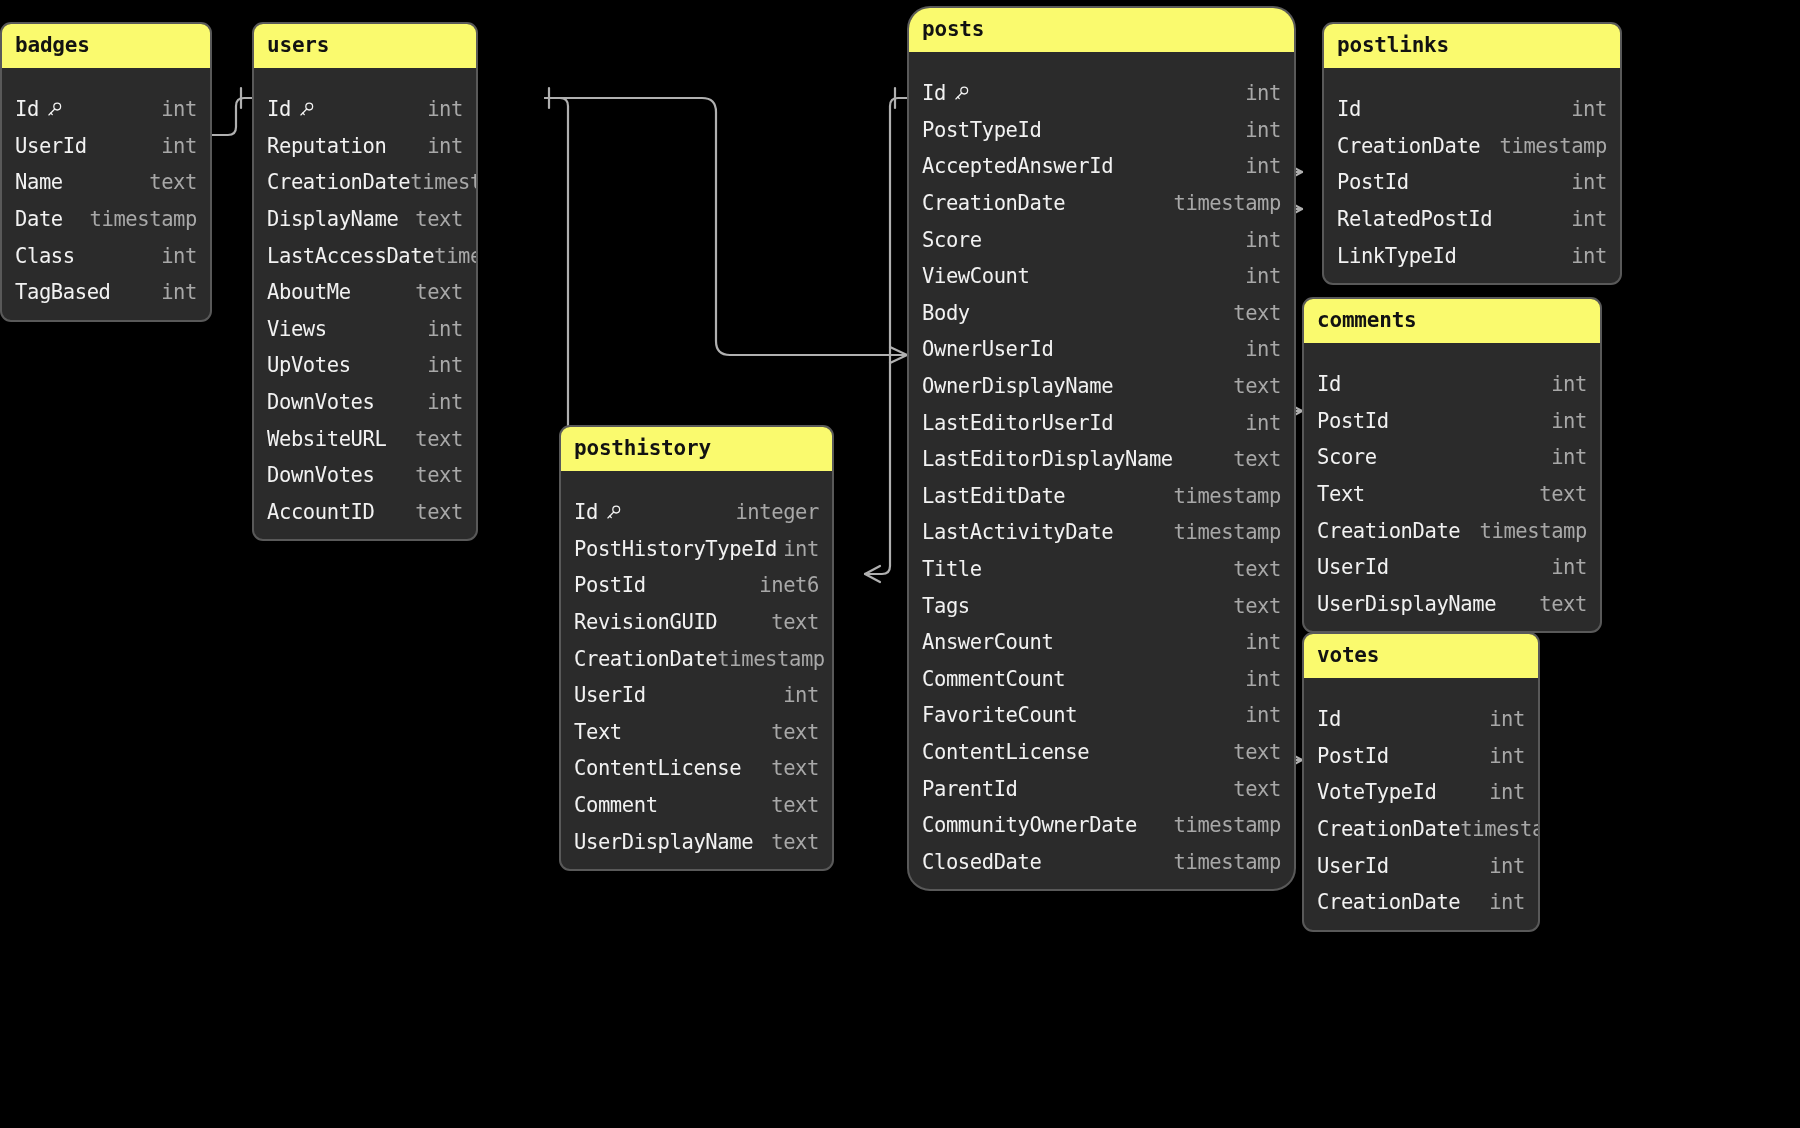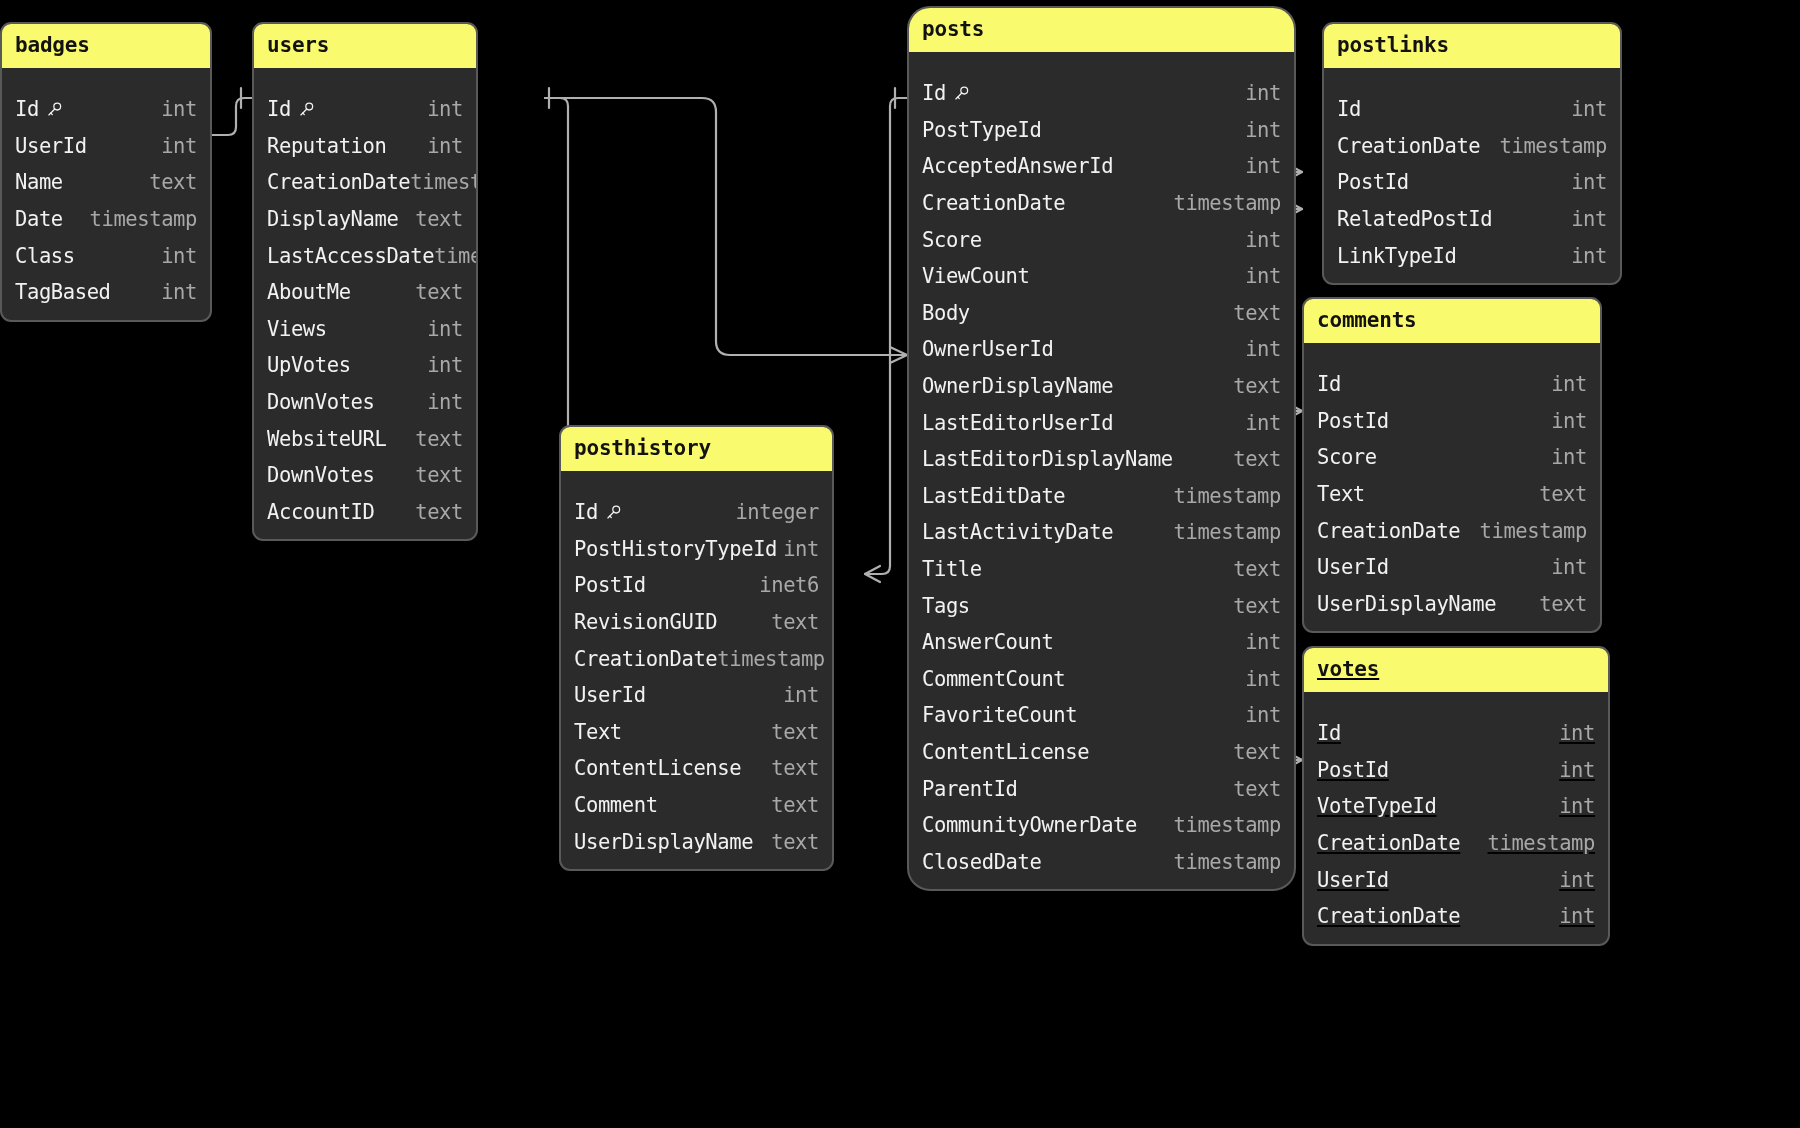--- a/index.html
+++ b/index.html
@@ -547,21 +547,21 @@
             <div class="col-type">int</div>
           </div>
           <div class="col-row">
             <div class="col-name">
               <span>UserDisplayName</span>
             </div>
             <div class="col-type">text</div>
           </div>
         </div>
       </div>
-      <div class="table-box" style="left: 1302px; top: 646px; width: 308px; text-decoration: underline;">
+      <div class="table-box" style="left: 1302px; top: 632px; width: 238px;">
         <div class="table-header">votes</div>
         <div class="cols">
           <div class="col-row">
             <div class="col-name">
               <span>Id</span>
             </div>
             <div class="col-type">int</div>
           </div>
           <div class="col-row">
             <div class="col-name">

